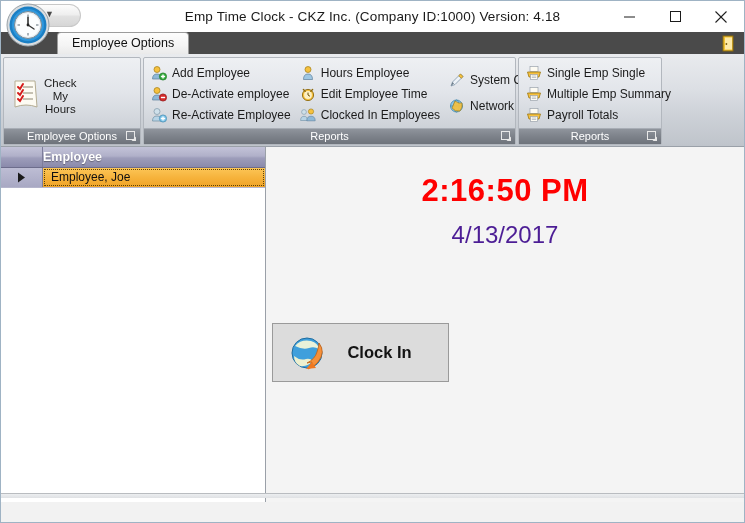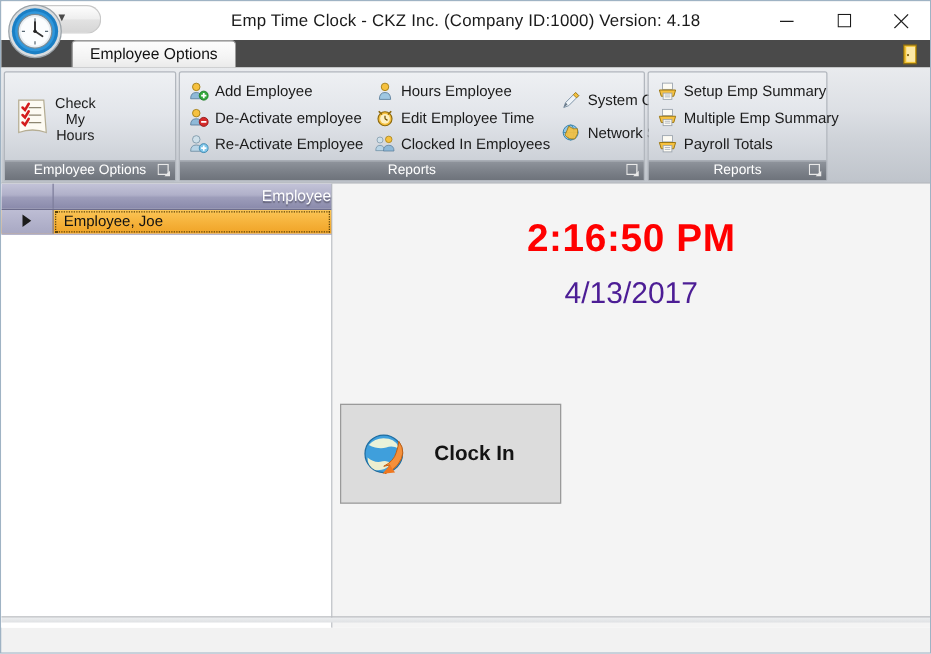--- a/index.html
+++ b/index.html
@@ -182,24 +182,24 @@
     height: 21px;
     background: linear-gradient(to bottom,#c3c3d8 0%, #b0b0c9 45%, #9d9dba 55%, #8a8aab 100%);
     border-bottom: 1px solid #6d6d8c;
   }
   .gh-indicator {
     width: 42px;
     border-right: 1px solid #7d7d9b;
   }
   .gh-col {
     flex: 1;
-    text-align: right;
+    text-align: left;
     line-height: 20px;
     font-size: 12.5px;
-    font-weight: normal;
+    font-weight: bold;
     color: #ffffff;
     text-shadow: 0 1px 1px rgba(0,0,0,.35);
   }
   .grid-row {
     display: flex;
     height: 20px;
     background: linear-gradient(to bottom,#fcc657 0%, #f6b33c 50%, #f0a326 100%);
     border-bottom: 1px solid #b5b5cc;
   }
   .row-indicator {
@@ -236,21 +236,21 @@
   .bigdate {
     position: absolute;
     left: 0; right: 0; top: 74px;
     text-align: center;
     font-size: 24px;
     color: #4c1d95;
   }
   .clockbtn {
     position: absolute;
     left: 6px; top: 176px;
-    width: 177px; height: 80px;
+    width: 177px; height: 59px;
     background: #dcdcdc;
     border: 1px solid #9a9a9a;
     display: flex;
     align-items: center;
     cursor: default;
   }
   .clockbtn .cb-ic { margin-left: 16px; width: 38px; height: 38px; flex:0 0 38px; }
   .clockbtn .cb-lbl {
     flex: 1;
     text-align: center;
@@ -496,21 +496,21 @@
               <svg width="16" height="16" viewBox="0 0 16 16">
                 <rect x="4" y="1.5" width="8" height="5" fill="#fdfbf3" stroke="#9aa3ad" stroke-width="0.7"></rect>
                 <path d="M1.5 7 L14.5 7 L13 12 L3 12 Z" fill="#f6c13f" stroke="#9c7711" stroke-width="0.8"></path>
                 <rect x="4.5" y="9.5" width="7" height="5" fill="#fdfbf3" stroke="#9aa3ad" stroke-width="0.7"></rect>
                 <g stroke="#9aa3ad" stroke-width="0.6">
                     <line x1="5.8" y1="11" x2="10.2" y2="11"></line>
                     <line x1="5.8" y1="12.5" x2="10.2" y2="12.5"></line>
                   </g>
               </svg>
             </span>
-            <span class="lbl">Setup Emp Summary</span>
+            <span class="lbl">Single Emp Single</span>
           </div>
           <div class="smallbtn">
             <span class="ic">
               <svg width="16" height="16" viewBox="0 0 16 16">
                 <rect x="4" y="1.5" width="8" height="5" fill="#fdfbf3" stroke="#9aa3ad" stroke-width="0.7"></rect>
                 <path d="M1.5 7 L14.5 7 L13 12 L3 12 Z" fill="#f6c13f" stroke="#9c7711" stroke-width="0.8"></path>
                 <rect x="4.5" y="9.5" width="7" height="5" fill="#fdfbf3" stroke="#9aa3ad" stroke-width="0.7"></rect>
                 <g stroke="#9aa3ad" stroke-width="0.6">
                     <line x1="5.8" y1="11" x2="10.2" y2="11"></line>
                     <line x1="5.8" y1="12.5" x2="10.2" y2="12.5"></line>

